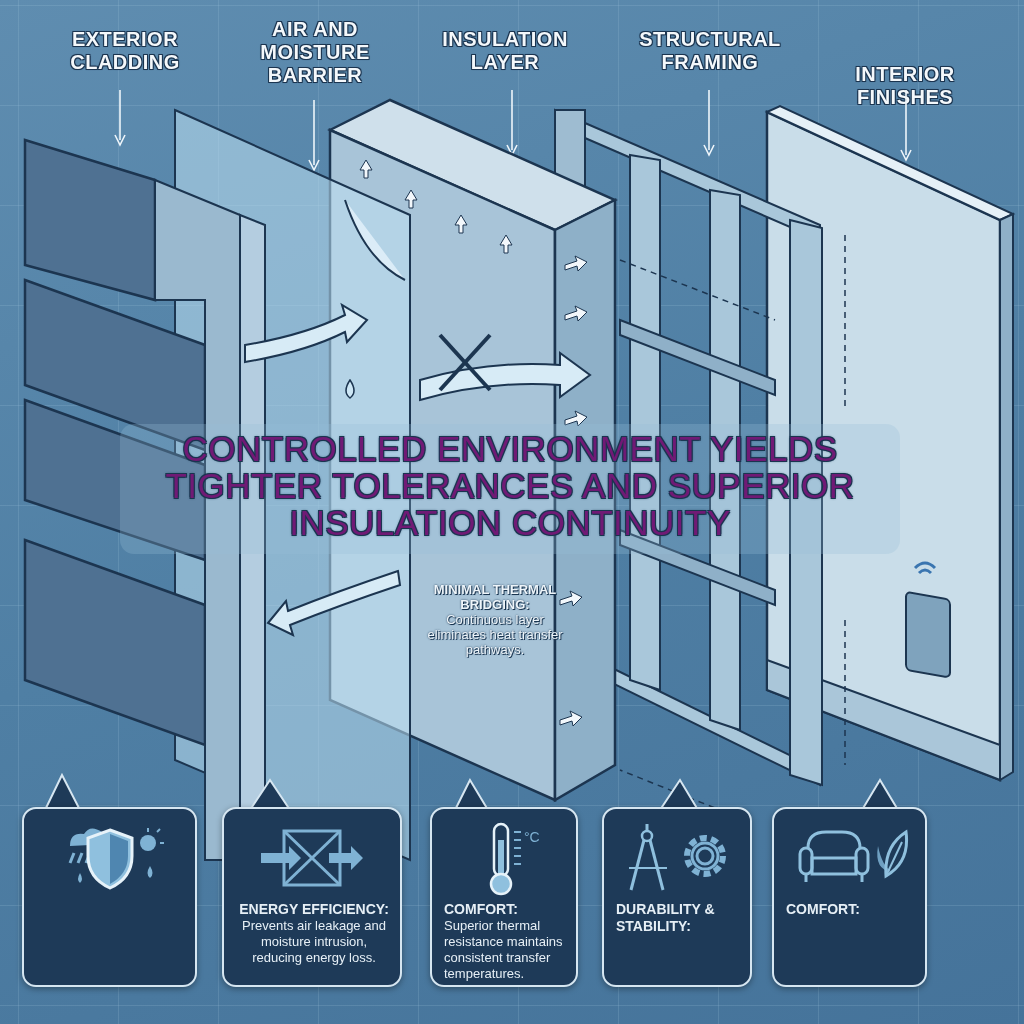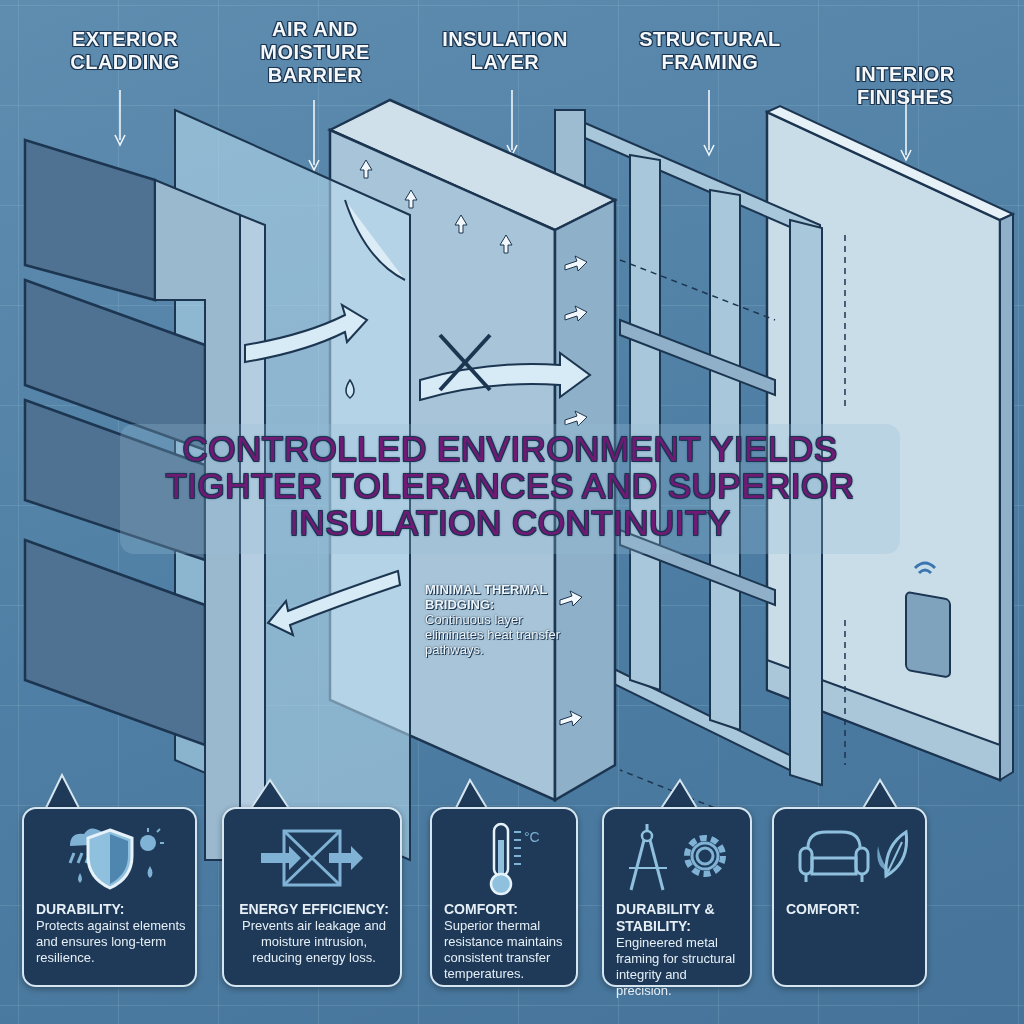--- a/index.html
+++ b/index.html
@@ -27,21 +27,21 @@
   .headline {
     position:absolute; left:110px; top:430px; width:800px; text-align:center;
     color:#701a75; font-size:35px; line-height:37px; letter-spacing:0.5px;
     text-shadow: 0 0 3px #1a3550, 1px 1px 0 #1a3550, -1px -1px 0 #1a3550, 1px -1px 0 #1a3550, -1px 1px 0 #1a3550;
   }
   .headline-bg {
     position:absolute; left:120px; top:424px; width:780px; height:130px;
     background: rgba(150,190,215,0.28); border-radius:14px;
   }
   .callout {
-    position:absolute; left:425px; top:582px; width:140px; 
+    position:absolute; left:425px; top:582px; width:140px; text-align:center;
     color:#eef5fa; font-size:13px; line-height:15px;
     text-shadow: 0 0 2px #1a3550, 1px 1px 0 #1a3550;
   }
   .callout .t { font-weight:700; font-size:13px; display:block; }
   .card {
     position:absolute; top:807px; height:180px;
     background:#1e3a58; border:2px solid #d6e6f1; border-radius:14px;
     box-shadow: 0 2px 6px rgba(0,0,0,0.35);
     color:#e6eff6; box-sizing:border-box; padding:0 10px;
   }
@@ -185,21 +185,20 @@
       <path d="M60,16 v50 q18,-10 18,-28 v-15z" fill="#4f86b0"></path>
       <circle cx="98" cy="25" r="8" fill="#7fb2d4"></circle>
       <g stroke="#7fb2d4" stroke-width="2">
           <line x1="98" y1="10" x2="98" y2="14"></line>
           <line x1="110" y1="25" x2="114" y2="25"></line>
           <line x1="107" y1="14" x2="110" y2="11"></line>
         </g>
       <path d="M100,48 q5,8 0,12 q-5,-4 0,-12z M30,55 q4,7 0,10 q-4,-3 0,-10z" fill="#7fb2d4"></path>
     </svg>
   </div>
-  <div class="txt"><b>DURABILITY:</b><br><span>Protects against elements and ensures long-term resilience.</span></div>
 </div>
 
 <div class="card" style="left:222px;width:180px;text-align:center;">
   <div class="ic">
     <svg width="110" height="70" viewBox="0 0 110 70">
       <rect x="27" y="8" width="56" height="54" fill="none" stroke="#7fb2d4" stroke-width="3"></rect>
       <line x1="27" y1="8" x2="83" y2="62" stroke="#7fb2d4" stroke-width="3"></line>
       <line x1="83" y1="8" x2="27" y2="62" stroke="#7fb2d4" stroke-width="3"></line>
       <path d="M4,30 h28 v-7 l12,12 l-12,12 v-7 h-28z" fill="#7fb2d4"></path>
       <path d="M72,30 h22 v-7 l12,12 l-12,12 v-7 h-22z" fill="#7fb2d4"></path>
@@ -233,21 +232,21 @@
       <circle cx="30" cy="18" r="5" fill="none" stroke="#8fc0de" stroke-width="2.5"></circle>
       <line x1="30" y1="6" x2="30" y2="13" stroke="#8fc0de" stroke-width="3"></line>
       <line x1="27" y1="22" x2="14" y2="72" stroke="#8fc0de" stroke-width="3"></line>
       <line x1="33" y1="22" x2="46" y2="72" stroke="#8fc0de" stroke-width="3"></line>
       <line x1="12" y1="50" x2="50" y2="50" stroke="#8fc0de" stroke-width="2"></line>
       <circle cx="88" cy="38" r="18" fill="none" stroke="#7fb2d4" stroke-width="6" stroke-dasharray="7,4.3"></circle>
       <circle cx="88" cy="38" r="13" fill="none" stroke="#7fb2d4" stroke-width="3"></circle>
       <circle cx="88" cy="38" r="8" fill="none" stroke="#7fb2d4" stroke-width="3"></circle>
     </svg>
   </div>
-  <div class="txt"><b>DURABILITY &amp; STABILITY:</b><br><span>Engineered metal framing for structural integrity and precision.</span></div>
+  <div class="txt"><b>DURABILITY &amp; STABILITY:</b><br></div>
 </div>
 
 <div class="card" style="left:772px;width:155px;">
   <div class="ic">
     <svg width="120" height="80" viewBox="0 0 120 80">
       <path d="M18,30 q0,-16 18,-16 h16 q18,0 18,16" fill="none" stroke="#8fc0de" stroke-width="3"></path>
       <rect x="10" y="30" width="12" height="26" rx="6" fill="none" stroke="#8fc0de" stroke-width="3"></rect>
       <rect x="66" y="30" width="12" height="26" rx="6" fill="none" stroke="#8fc0de" stroke-width="3"></rect>
       <rect x="22" y="40" width="44" height="16" fill="none" stroke="#8fc0de" stroke-width="3"></rect>
       <line x1="16" y1="56" x2="16" y2="64" stroke="#8fc0de" stroke-width="3"></line>

